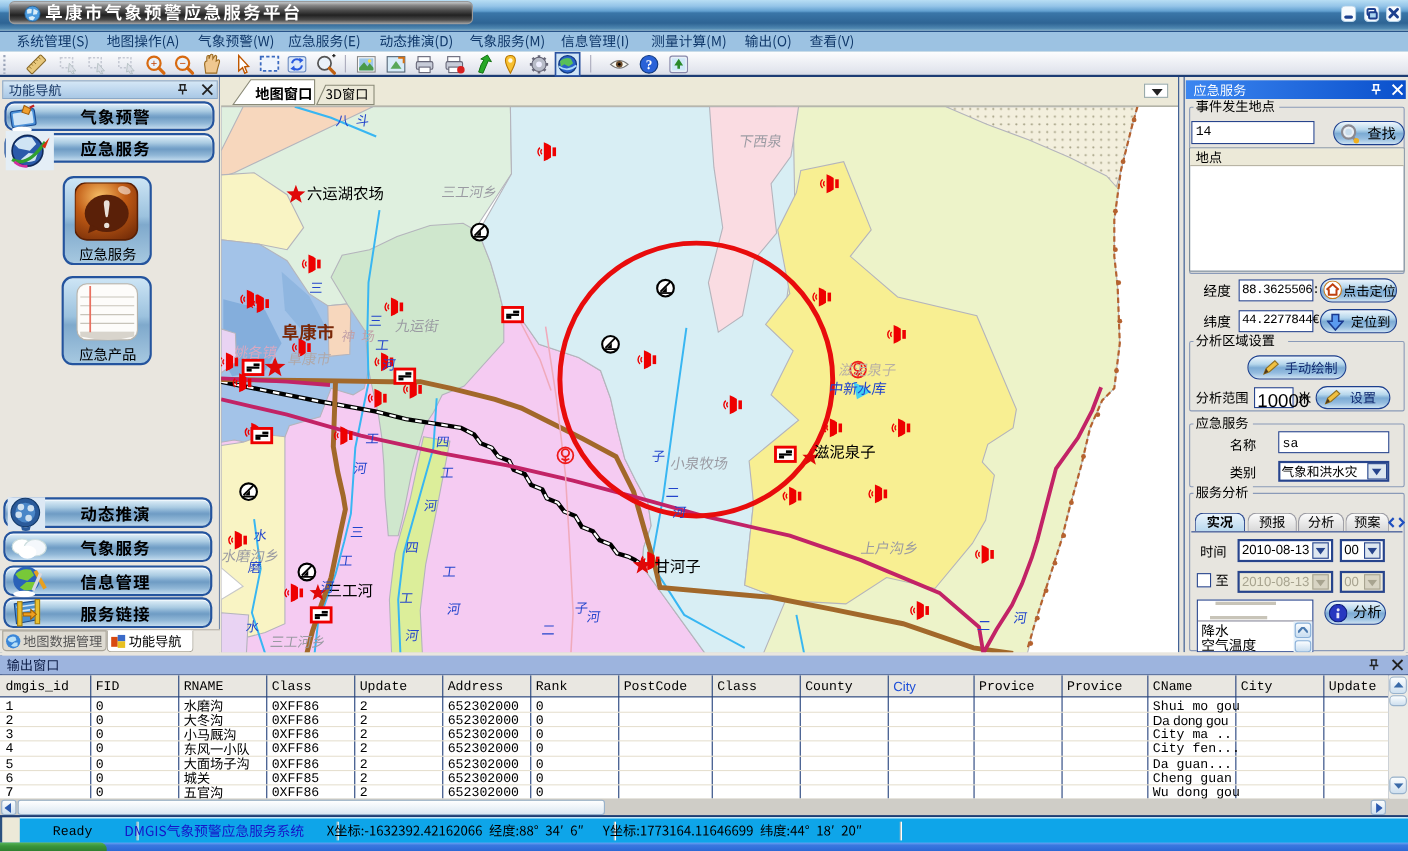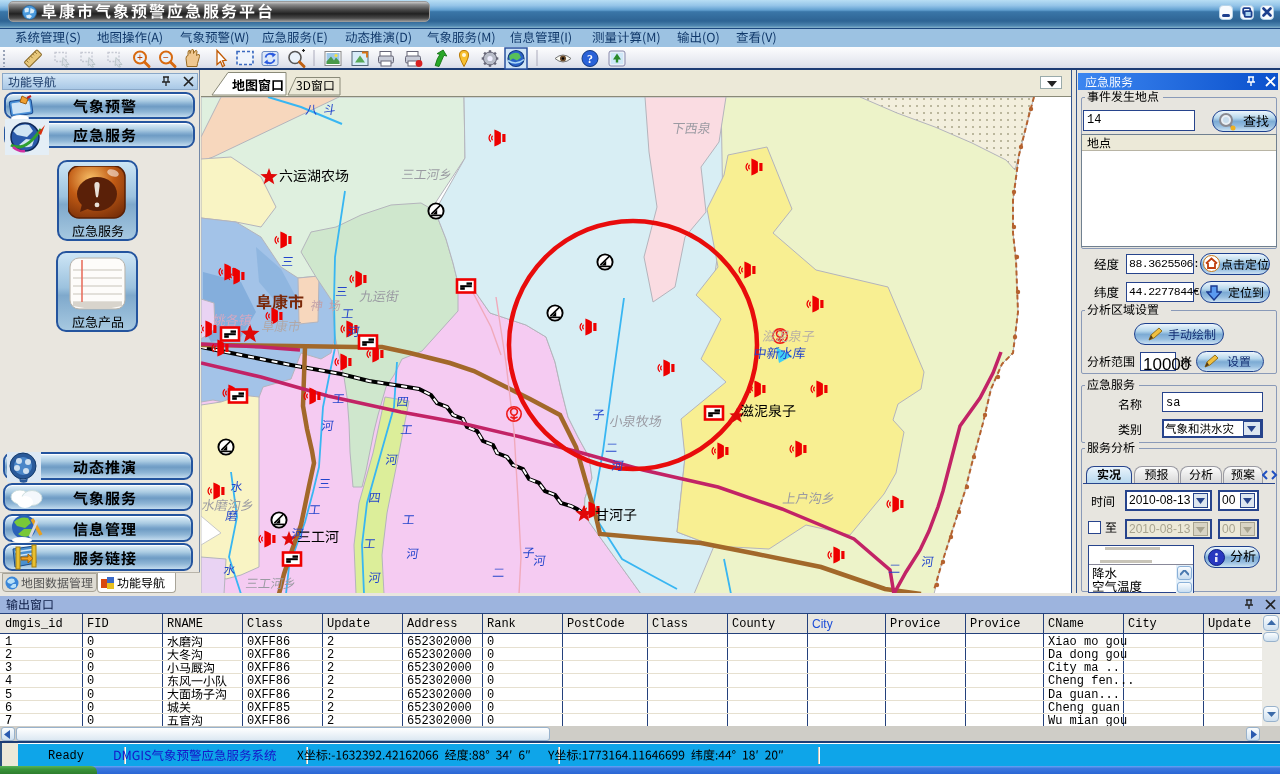--- a/index.html
+++ b/index.html
@@ -678,45 +678,45 @@
 <div class="abs" style="left:1123px;top:614px;width:1px;height:112px;background:#24417c"></div>
 <div class="abs" style="left:1203px;top:614px;width:1px;height:112px;background:#24417c"></div>
 <div class="abs" style="left:1262px;top:614px;width:1px;height:112px;background:#24417c"></div>
 <div class="abs" style="left:0;top:647px;width:1262px;height:1px;background:#e6e0d0"></div>
 <div class="abs" style="left:5px;top:635px;font-family:'Liberation Mono',monospace;font-size:12px;color:#000">1</div>
 <div class="abs" style="left:87px;top:635px;font-family:'Liberation Mono',monospace;font-size:12px;color:#000">0</div>
 <div class="abs" style="left:247px;top:635px;font-family:'Liberation Mono',monospace;font-size:12px;color:#000">0XFF86</div>
 <div class="abs" style="left:327px;top:635px;font-family:'Liberation Mono',monospace;font-size:12px;color:#000">2</div>
 <div class="abs" style="left:407px;top:635px;font-family:'Liberation Mono',monospace;font-size:12px;color:#000">652302000</div>
 <div class="abs" style="left:487px;top:635px;font-family:'Liberation Mono',monospace;font-size:12px;color:#000">0</div>
-<div class="abs" style="left:1048px;top:635px;font-family:'Liberation Mono',monospace;font-size:12px;color:#000">Xiao mo gou</div>
+<div class="abs" style="left:1048px;top:635px;font-family:'Liberation Mono',monospace;font-size:12px;color:#000">Shui mo gou</div>
 <div class="abs" style="left:0;top:660px;width:1262px;height:1px;background:#e6e0d0"></div>
 <div class="abs" style="left:5px;top:648px;font-family:'Liberation Mono',monospace;font-size:12px;color:#000">2</div>
 <div class="abs" style="left:87px;top:648px;font-family:'Liberation Mono',monospace;font-size:12px;color:#000">0</div>
 <div class="abs" style="left:247px;top:648px;font-family:'Liberation Mono',monospace;font-size:12px;color:#000">0XFF86</div>
 <div class="abs" style="left:327px;top:648px;font-family:'Liberation Mono',monospace;font-size:12px;color:#000">2</div>
 <div class="abs" style="left:407px;top:648px;font-family:'Liberation Mono',monospace;font-size:12px;color:#000">652302000</div>
 <div class="abs" style="left:487px;top:648px;font-family:'Liberation Mono',monospace;font-size:12px;color:#000">0</div>
-<div class="abs" style="left:1048px;top:648px;font-family:Liberation Mono, monospace;font-size:12px;color:#000">Da dong gou</div>
+<div class="abs" style="left:1048px;top:648px;font-family:Liberation Sans, sans-serif;font-size:12px;color:#000">Da dong gou</div>
 <div class="abs" style="left:0;top:673px;width:1262px;height:1px;background:#e6e0d0"></div>
 <div class="abs" style="left:5px;top:661px;font-family:'Liberation Mono',monospace;font-size:12px;color:#000">3</div>
 <div class="abs" style="left:87px;top:661px;font-family:'Liberation Mono',monospace;font-size:12px;color:#000">0</div>
 <div class="abs" style="left:247px;top:661px;font-family:'Liberation Mono',monospace;font-size:12px;color:#000">0XFF86</div>
 <div class="abs" style="left:327px;top:661px;font-family:'Liberation Mono',monospace;font-size:12px;color:#000">2</div>
 <div class="abs" style="left:407px;top:661px;font-family:'Liberation Mono',monospace;font-size:12px;color:#000">652302000</div>
 <div class="abs" style="left:487px;top:661px;font-family:'Liberation Mono',monospace;font-size:12px;color:#000">0</div>
 <div class="abs" style="left:1048px;top:661px;font-family:'Liberation Mono',monospace;font-size:12px;color:#000">City ma ..</div>
 <div class="abs" style="left:0;top:687px;width:1262px;height:1px;background:#e6e0d0"></div>
 <div class="abs" style="left:5px;top:674px;font-family:'Liberation Mono',monospace;font-size:12px;color:#000">4</div>
 <div class="abs" style="left:87px;top:674px;font-family:'Liberation Mono',monospace;font-size:12px;color:#000">0</div>
 <div class="abs" style="left:247px;top:674px;font-family:'Liberation Mono',monospace;font-size:12px;color:#000">0XFF86</div>
 <div class="abs" style="left:327px;top:674px;font-family:'Liberation Mono',monospace;font-size:12px;color:#000">2</div>
 <div class="abs" style="left:407px;top:674px;font-family:'Liberation Mono',monospace;font-size:12px;color:#000">652302000</div>
 <div class="abs" style="left:487px;top:674px;font-family:'Liberation Mono',monospace;font-size:12px;color:#000">0</div>
-<div class="abs" style="left:1048px;top:674px;font-family:'Liberation Mono',monospace;font-size:12px;color:#000">Cheng fen...</div>
+<div class="abs" style="left:1048px;top:674px;font-family:'Liberation Mono',monospace;font-size:12px;color:#000">City fen...</div>
 <div class="abs" style="left:0;top:700px;width:1262px;height:1px;background:#e6e0d0"></div>
 <div class="abs" style="left:5px;top:688px;font-family:'Liberation Mono',monospace;font-size:12px;color:#000">5</div>
 <div class="abs" style="left:87px;top:688px;font-family:'Liberation Mono',monospace;font-size:12px;color:#000">0</div>
 <div class="abs" style="left:247px;top:688px;font-family:'Liberation Mono',monospace;font-size:12px;color:#000">0XFF86</div>
 <div class="abs" style="left:327px;top:688px;font-family:'Liberation Mono',monospace;font-size:12px;color:#000">2</div>
 <div class="abs" style="left:407px;top:688px;font-family:'Liberation Mono',monospace;font-size:12px;color:#000">652302000</div>
 <div class="abs" style="left:487px;top:688px;font-family:'Liberation Mono',monospace;font-size:12px;color:#000">0</div>
 <div class="abs" style="left:1048px;top:688px;font-family:'Liberation Mono',monospace;font-size:12px;color:#000">Da guan...</div>
 <div class="abs" style="left:0;top:713px;width:1262px;height:1px;background:#e6e0d0"></div>
 <div class="abs" style="left:5px;top:701px;font-family:'Liberation Mono',monospace;font-size:12px;color:#000">6</div>
@@ -726,21 +726,21 @@
 <div class="abs" style="left:407px;top:701px;font-family:'Liberation Mono',monospace;font-size:12px;color:#000">652302000</div>
 <div class="abs" style="left:487px;top:701px;font-family:'Liberation Mono',monospace;font-size:12px;color:#000">0</div>
 <div class="abs" style="left:1048px;top:701px;font-family:'Liberation Mono',monospace;font-size:12px;color:#000">Cheng guan</div>
 <div class="abs" style="left:0;top:726px;width:1262px;height:1px;background:#e6e0d0"></div>
 <div class="abs" style="left:5px;top:714px;font-family:'Liberation Mono',monospace;font-size:12px;color:#000">7</div>
 <div class="abs" style="left:87px;top:714px;font-family:'Liberation Mono',monospace;font-size:12px;color:#000">0</div>
 <div class="abs" style="left:247px;top:714px;font-family:'Liberation Mono',monospace;font-size:12px;color:#000">0XFF86</div>
 <div class="abs" style="left:327px;top:714px;font-family:'Liberation Mono',monospace;font-size:12px;color:#000">2</div>
 <div class="abs" style="left:407px;top:714px;font-family:'Liberation Mono',monospace;font-size:12px;color:#000">652302000</div>
 <div class="abs" style="left:487px;top:714px;font-family:'Liberation Mono',monospace;font-size:12px;color:#000">0</div>
-<div class="abs" style="left:1048px;top:714px;font-family:'Liberation Mono',monospace;font-size:12px;color:#000">Wu mian gou</div>
+<div class="abs" style="left:1048px;top:714px;font-family:'Liberation Mono',monospace;font-size:12px;color:#000">Wu dong gou</div>
 <div class="abs" style="left:1262px;top:614px;width:18px;height:112px;background:#ecebe6"></div>
 <div class="abs" style="left:1263px;top:615px;width:16px;height:16px;background:linear-gradient(#fbfdfe,#cfe0ef);border:1px solid #98b2cc;border-radius:4px"></div>
 <svg class="abs" style="left:1267px;top:620px" width="9" height="6">
     <path d="M0,5 L4.5,0 L9,5" fill="#3a6aa8"></path>
   </svg>
 <div class="abs" style="left:1263px;top:632px;width:16px;height:10px;background:linear-gradient(#fbfdfe,#cfe0ef);border:1px solid #98b2cc;border-radius:4px"></div>
 <div class="abs" style="left:1263px;top:706px;width:16px;height:16px;background:linear-gradient(#fbfdfe,#cfe0ef);border:1px solid #98b2cc;border-radius:4px"></div>
 <svg class="abs" style="left:1267px;top:712px" width="9" height="6">
     <path d="M0,0 L9,0 L4.5,5" fill="#3a6aa8"></path>
   </svg>

